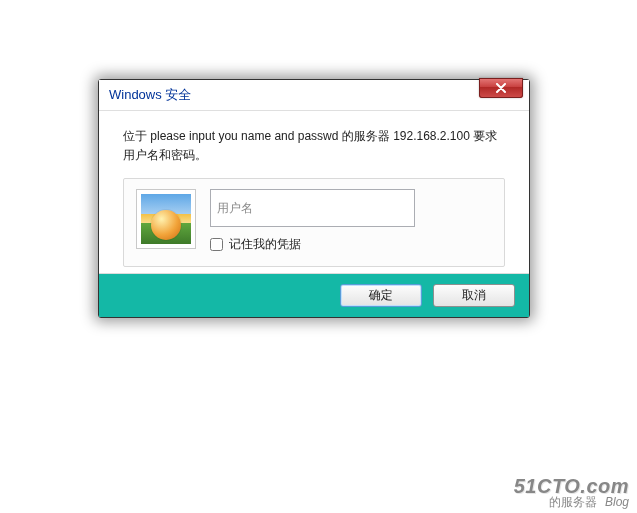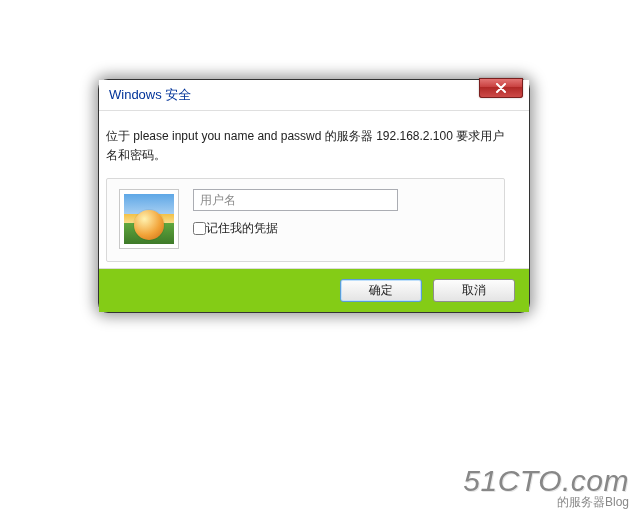--- a/index.html
+++ b/index.html
@@ -1,37 +1,37 @@
 <!DOCTYPE html>
 <html><head>
 <meta charset="utf-8">
 <style>
 html,body{margin:0;padding:0;width:637px;height:513px;background:#fff;font-family:"Microsoft YaHei","Segoe UI",Tahoma,sans-serif;font-size:12px;color:#000;overflow:hidden}
-.dialog{position:absolute;left:98px;top:79px;width:430px;background:#fff;border:1px solid #333;box-shadow:0 0 14px 4px rgba(0,0,0,0.38);border-radius:10px}
+.dialog{position:absolute;left:98px;top:79px;width:430px;background:#fff;border:1px solid #333;box-shadow:0 0 14px 4px rgba(0,0,0,0.38);border-radius:3px}
 .titlebar{position:relative;height:30px;line-height:30px;padding:0 10px;background:#fff;font-size:13px;color:#003399;border-bottom:1px solid #dfdfdf}
 .close-btn{position:absolute;top:-2px;right:6px;width:44px;height:20px;border:none;background:linear-gradient(#e67b7a,#c8403f 45%,#b02826 46%,#cf4d4b);border-bottom-left-radius:3px;border-bottom-right-radius:3px;box-shadow:0 0 0 1px #7a1f1e inset,0 0 2px rgba(0,0,0,0.3);cursor:pointer;padding:0}
 .close-btn svg{display:block;margin:auto}
-.body{padding:16px 24px 6px 7px;color:#222;font-size:12px;line-height:1.55}
+.body{padding:16px 24px 6px 24px;color:#222;font-size:12px;line-height:1.55}
 .msg{margin:0 0 14px 0}
 .cred-box{border:1px solid #d9d9d9;background:#fcfcfc;border-radius:2px;padding:10px 12px 12px 12px;display:flex;gap:14px;align-items:flex-start;margin-top:6px}
 .avatar{width:58px;height:58px;border:1px solid #c9c9c9;background:#fff;display:flex;align-items:center;justify-content:center;flex:0 0 auto}
 .avatar-inner{width:50px;height:50px;background:linear-gradient(#5ea7e6,#a5cef2 40%,#f3c24a 41%,#f8dd8a 58%,#5fa63d 59%,#3e7a29);position:relative;overflow:hidden}
 .avatar-inner::after{content:"";position:absolute;left:10px;bottom:4px;width:30px;height:30px;border-radius:50%;background:radial-gradient(circle at 35% 30%,#fff2b0,#f2a43a 55%,#cc6a10);box-shadow:0 0 0 1px rgba(0,0,0,0.06)}
 .fields{flex:1}
-.fld{width:205px;height:22px;border:1px solid #abadb3;background:#fff;padding:0 6px;margin-bottom:8px;font-size:12px;color:#333;box-sizing:border-box;display:block}
+.fld{width:205px;height:38px;border:1px solid #abadb3;background:#fff;padding:0 6px;margin-bottom:8px;font-size:12px;color:#333;box-sizing:border-box;display:block}
 .fld::placeholder{color:#8a8a8a}
-.remember-row{display:flex;align-items:center;margin-top:2px}
+.remember-row{display:flex;align-items:center;gap:6px;margin-top:2px}
 .chk{width:13px;height:13px;margin:0}
-.footer{border-top:1px solid #dcdcdc;background:#84cc16;padding:10px 14px;text-align:right}
+.footer{border-top:1px solid #dcdcdc;background:#14b8a6;padding:10px 14px;text-align:right}
 .btn{min-width:82px;height:23px;border:1px solid #8e8f8f;background:linear-gradient(#fdfdfd,#e4e4e4);border-radius:3px;font-size:12px;color:#222;cursor:pointer;margin-left:8px}
 .btn.primary{border:1px solid #5b9dd8;box-shadow:0 0 0 1px #bfe0fb inset}
 .watermark{position:absolute;right:8px;bottom:4px;text-align:right;color:#878787;font-family:Arial,sans-serif;line-height:1.1}
-.wm-main{font-size:30px;font-weight:400;letter-spacing:0.5px;font-style:italic;text-shadow:1px 1px 0 #e6e6e6}
+.wm-main{font-size:20px;font-weight:700;letter-spacing:0.5px;font-style:italic;text-shadow:1px 1px 0 #e6e6e6}
 .wm-sub{font-size:12px;color:#888;margin-top:-1px}
-.wm-sub span.blog{}
+.wm-sub span.blog{font-style:italic;margin-left:8px}
 </style>
 </head>
 <body>
 
 <div class="dialog">
   <div class="titlebar">
     <span>Windows 安全</span>
     <button class="close-btn" aria-label="close">
       <svg width="12" height="10" viewBox="0 0 12 10">
         <path d="M2 1 L10 9 M10 1 L2 9" stroke="#fff" stroke-width="2" stroke-linecap="round"></path>

